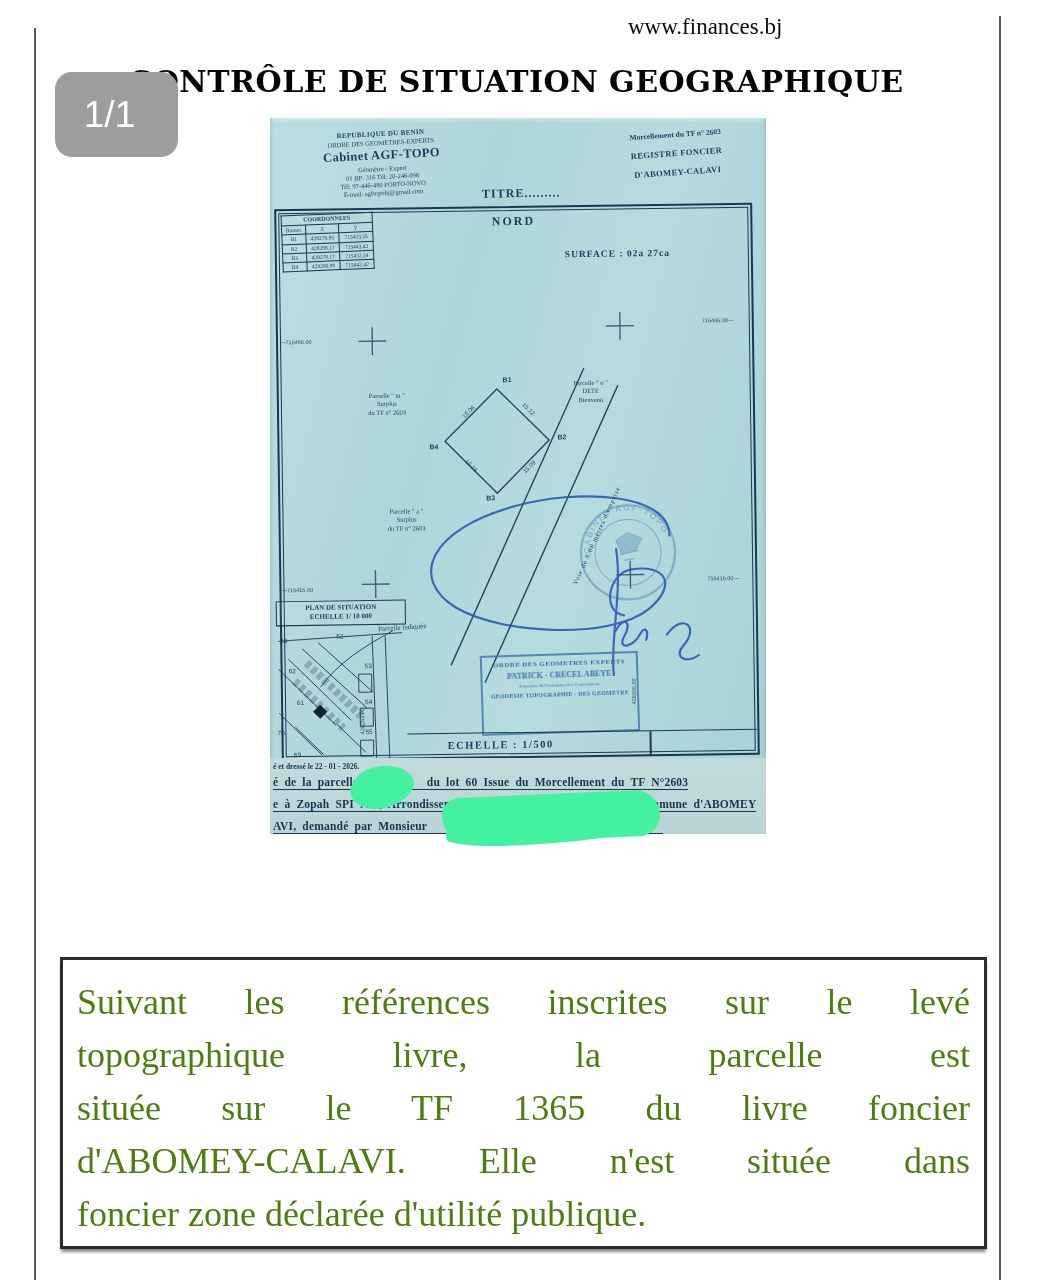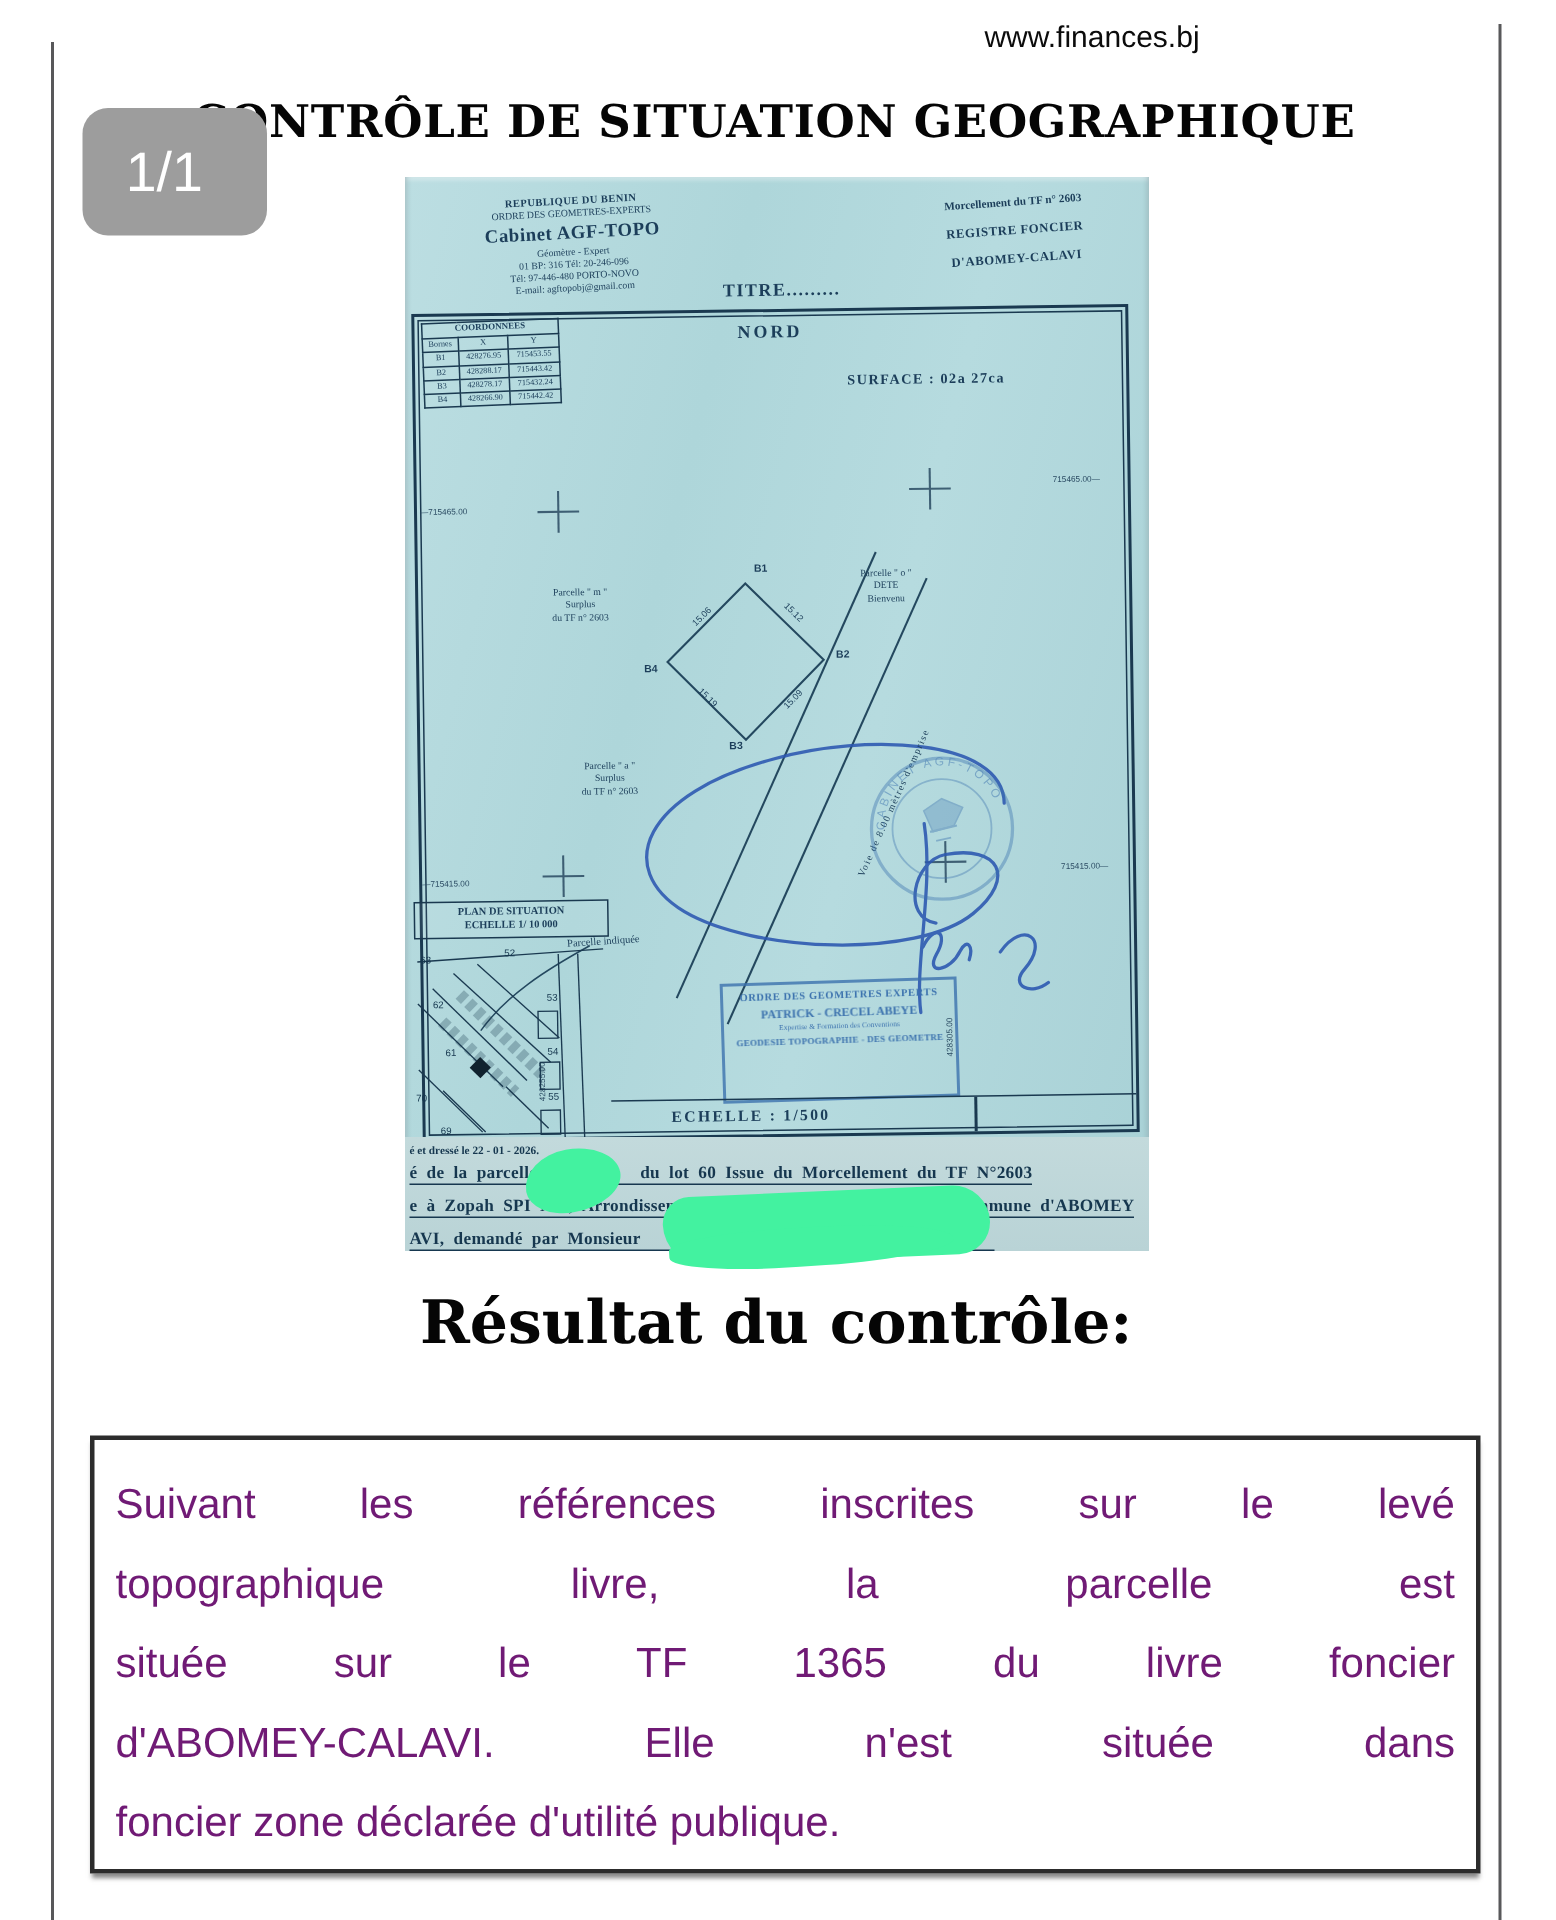--- a/index.html
+++ b/index.html
@@ -2,22 +2,22 @@
 <html><head>
 <meta charset="utf-8">
 <style>
   html,body{margin:0;padding:0;background:#fff;}
   .page{position:relative;width:1037px;height:1280px;background:#ffffff;overflow:hidden;
         font-family:"Liberation Sans",sans-serif;color:#111;}
 
   
   .vline{position:absolute;width:2px;background:#58585a;}
 
-  .site{position:absolute;left:628px;top:14px;width:200px;text-align:center;
-        font-size:20px;color:#0b0b0b;font-family:Liberation Sans, sans-serif;}
+  .site{position:absolute;left:628px;top:14px;width:200px;
+        font-size:23px;color:#0b0b0b;font-family:Liberation Serif, serif;}
 
   .badge{position:absolute;left:55px;top:72px;width:123px;height:85px;background:#9d9d9d;
          border-radius:17px;z-index:6;color:#fff;font-size:37px;line-height:85px;
          text-align:center;padding-right:14px;box-sizing:border-box;}
 
   .doc-title{position:absolute;left:126px;top:64px;width:780px;text-align:center;z-index:2;
          font-family:"DejaVu Serif",serif;font-weight:800;font-size:30px;letter-spacing:.5px;color:#050505;}
 
   
   .scan{position:absolute;left:270px;top:118px;width:496px;height:716px;
@@ -85,22 +85,22 @@
   .blob{position:absolute;background:#43f2a0;z-index:5;}
   .blob1{left:80px;top:648px;width:64px;height:42px;border-radius:48% 52% 55% 45%/55% 50% 50% 45%;transform:rotate(-10deg);}
   .blob2{left:172px;top:676px;width:218px;height:46px;border-radius:22px 30px 26px 34px;transform:rotate(-2.5deg);}
   .blob2b{left:176px;top:700px;width:190px;height:26px;border-radius:40% 60% 50% 50%;transform:rotate(-4deg);}
 
   .result-heading{position:absolute;left:35px;top:858px;width:965px;text-align:center;
         font-family:"DejaVu Serif",serif;font-weight:800;font-size:40px;color:#050505;}
 
   .result-box{position:absolute;left:60px;top:957px;width:921px;height:286px;border:3px solid #2c2c2c;
         box-shadow:0 4px 3px -1px rgba(70,70,70,.65);background:#fff;}
-  .result-text{position:absolute;left:14px;right:14px;top:16px;font-family:Liberation Sans, sans-serif;
-        font-size:28px;line-height:53px;color:#701a75;}
+  .result-text{position:absolute;left:14px;right:14px;top:16px;font-family:Liberation Serif, serif;
+        font-size:36px;line-height:53px;color:#4d7c0f;}
   .jline{text-align:justify;text-align-last:justify;}
   .jline.last{text-align-last:left;}
 </style>
 </head>
 <body>
 
 <div class="page">
 
   <div class="vline" style="left:34px;top:28px;height:1252px;"></div>
   <div class="vline" style="left:999px;top:16px;height:1264px;"></div>
@@ -309,21 +309,20 @@
       </div>
       <div class="fline" style="left:3px;top:40px;max-width:492px;overflow:hidden;">e à Zopah SPI N°3, Arrondissement Central d'ABOMEY-CALAVI,Commune d'ABOMEY</div>
       <div class="fline" style="left:3px;top:62px;width:390px;">AVI, demandé par Monsieur</div>
     </div>
 
     <div class="blob blob1"></div>
     <div class="blob blob2"></div>
     <div class="blob blob2b"></div>
   </div>
 
-  <div class="result-heading">Résultat du contrôle:</div>
 
   <div class="result-box">
     <div class="result-text">
       <div class="jline">Suivant les références inscrites sur le levé</div>
       <div class="jline">topographique livre, la parcelle est</div>
       <div class="jline">située sur le TF 1365 du livre foncier</div>
       <div class="jline">d'ABOMEY-CALAVI. Elle n'est située dans</div>
       <div class="jline last">foncier zone déclarée d'utilité publique.</div>
     </div>
   </div>

